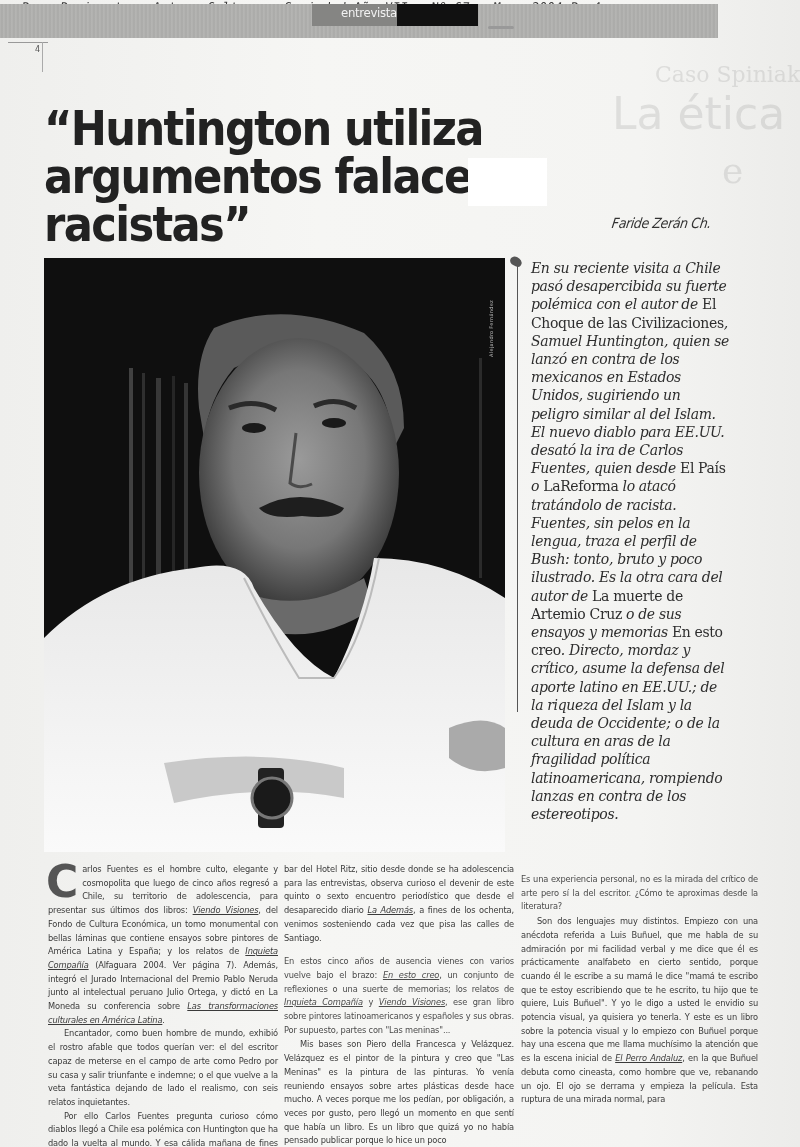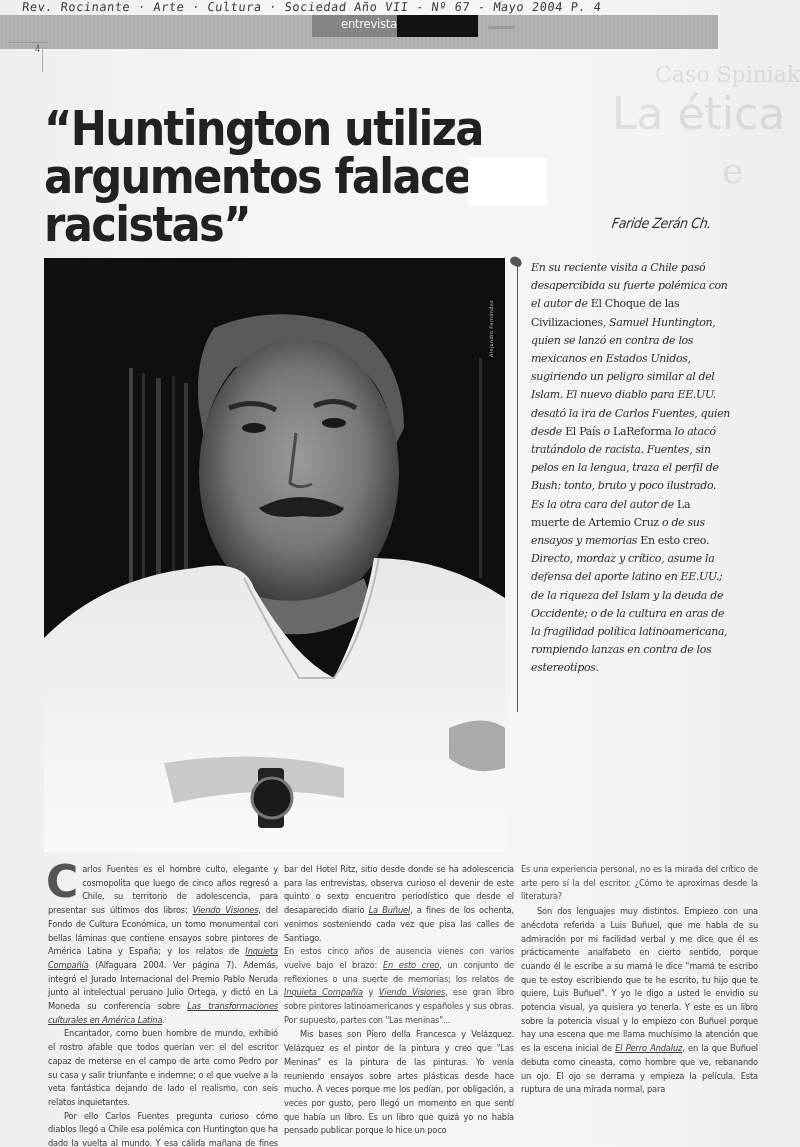--- a/index.html
+++ b/index.html
@@ -13,21 +13,21 @@
     .page {
       position: absolute; left: 0; top: 0; width: 800px; height: 1147px;
       background: linear-gradient(90deg, #efefed 0%, #f6f6f4 40%, #f4f4f2 80%, #ececea 100%);
     }
     .handnote {
       position: absolute; left: 22px; top: 0px; width: 650px; height: 16px;
       font-family: "DejaVu Sans Mono", monospace; font-size: 12px; letter-spacing: 0.5px;
       color: #3a3a3a; white-space: nowrap; transform: skewX(-6deg);
     }
     .section-bar {
-      position: absolute; left: 0; top: 15px; width: 718px; height: 34px;
+      position: absolute; left: 0; top: 4px; width: 718px; height: 34px;
       background: repeating-linear-gradient(90deg, #b5b5b3 0px, #a9a9a7 2px, #b8b8b6 4px);
     }
     .section-bar .dark-part {
       position: absolute; left: 312px; top: 0; width: 85px; height: 22px;
       background: #858583;
     }
     .section-bar .black-part {
       position: absolute; left: 397px; top: 0; width: 81px; height: 22px;
       background: #111;
     }
@@ -73,35 +73,35 @@
     .photo svg { display: block; }
     .photo-credit {
       position: absolute; left: 488px; top: 300px; font-size: 5px; color: #bbb;
       writing-mode: vertical-rl; transform: rotate(180deg); letter-spacing: 0.3px;
     }
 
     .lead-rule { position: absolute; left: 517px; top: 262px; width: 1px; height: 450px; background: #555; }
     .lead-bullet { position: absolute; left: 510px; top: 257px; width: 12px; height: 9px; background: #555; border-radius: 50% 60% 40% 50%; transform: rotate(25deg); }
     .lead {
       position: absolute; left: 531px; top: 259px; width: 200px;
-      font-family: "DejaVu Serif", serif; font-size: 11px; line-height: 18.2px;
+      font-family: "DejaVu Serif", serif; font-size: 14px; line-height: 18.2px;
       color: #2d2d2d; letter-spacing: -0.35px;
     }
     .lead .it { font-style: italic; }
     .lead .rm { font-style: normal; }
 
     .body-col {
       position: absolute; top: 862px; width: 230px;
       font-family: "DejaVu Sans Condensed", "DejaVu Sans", sans-serif;
       font-size: 9.2px; line-height: 13.7px; color: #3a3a3a;
       text-align: justify; letter-spacing: -0.15px;
     }
     .body-col p { text-indent: 16px; }
     .body-col p.noindent { text-indent: 0; }
-    .body-col p.q { text-indent: 0; margin-top: 0; margin-bottom: 1px; font-weight: 500; color: #4a4a4a; }
+    .body-col p.q { text-indent: 0; margin-top: 10px; margin-bottom: 1px; font-weight: 500; color: #4a4a4a; }
     .body-col i { font-style: italic; text-decoration: underline; }
     .col1 { left: 48px; }
     .col2 { left: 284px; }
     .col3 { left: 521px; width: 237px; }
     .dropcap {
       float: left; font-size: 44px; line-height: 36px; font-weight: bold; color: #555;
       margin: 2px 4px 0 -2px; font-family: "DejaVu Sans", sans-serif;
     }
   </style>
 </head>
@@ -174,21 +174,21 @@
   <div class="lead-rule"></div>
   <div class="lead" id="lead"><span class="it">En su reciente visita a Chile pasó desapercibida su fuerte polémica con el autor de </span><span class="rm">El Choque de las Civilizaciones</span><span class="it">, Samuel Huntington, quien se lanzó en contra de los mexicanos en Estados Unidos, sugiriendo un peligro similar al del Islam. El nuevo diablo para EE.UU. desató la ira de Carlos Fuentes, quien desde </span><span class="rm">El País</span><span class="it"> o </span><span class="rm">LaReforma</span><span class="it"> lo atacó tratándolo de racista. Fuentes, sin pelos en la lengua, traza el perfil de Bush: tonto, bruto y poco ilustrado. Es la otra cara del autor de </span><span class="rm">La muerte de Artemio Cruz</span><span class="it"> o de sus ensayos y memorias </span><span class="rm">En esto creo</span><span class="it">. Directo, mordaz y crítico, asume la defensa del aporte latino en EE.UU.; de la riqueza del Islam y la deuda de Occidente; o de la cultura en aras de la fragilidad política latinoamericana, rompiendo lanzas en contra de los estereotipos.</span></div>
 
   <div class="body-col col1">
     <p class="noindent"><span class="dropcap">C</span><span>arlos Fuentes es el hombre culto, elegante y cosmopolita que luego de cinco años regresó a Chile, su territorio de adolescencia, para presentar sus últimos dos libros: </span><i>Viendo Visiones</i><span>, del Fondo de Cultura Económica, un tomo monumental con bellas láminas que contiene ensayos sobre pintores de América Latina y España; y los relatos de </span><i>Inquieta Compañía</i><span> (Alfaguara 2004. Ver página 7). Además, integró el Jurado Internacional del Premio Pablo Neruda junto al intelectual peruano Julio Ortega, y dictó en La Moneda su conferencia sobre </span><i>Las transformaciones culturales en América Latina</i><span>.</span></p>
     <p>Encantador, como buen hombre de mundo, exhibió el rostro afable que todos querían ver: el del escritor capaz de meterse en el campo de arte como Pedro por su casa y salir triunfante e indemne; o el que vuelve a la veta fantástica dejando de lado el realismo, con seis relatos inquietantes.</p>
     <p>Por ello Carlos Fuentes pregunta curioso cómo diablos llegó a Chile esa polémica con Huntington que ha dado la vuelta al mundo. Y esa cálida mañana de fines de marzo que lo encuentra instalado en el</p>
   </div>
 
   <div class="body-col col2">
-    <p class="noindent"><span>bar del Hotel Ritz, sitio desde donde se ha adolescencia para las entrevistas, observa curioso el devenir de este quinto o sexto encuentro periodístico que desde el desaparecido diario </span><i>La Buñuel</i><span>, a fines de los ochenta, venimos sosteniendo cada vez que pisa las calles de Santiago.</span></p>
+    <p class="noindent"><span>bar del Hotel Ritz, sitio desde donde se ha adolescencia para las entrevistas, observa curioso el devenir de este quinto o sexto encuentro periodístico que desde el desaparecido diario </span><i>La Además</i><span>, a fines de los ochenta, venimos sosteniendo cada vez que pisa las calles de Santiago.</span></p>
     <p class="q"><span>En estos cinco años de ausencia vienes con varios vuelve bajo el brazo: </span><i>En esto creo</i><span>, un conjunto de reflexiones o una suerte de memorias; los relatos de </span><i>Inquieta Compañía</i><span> y </span><i>Viendo Visiones</i><span>, ese gran libro sobre pintores latinoamericanos y españoles y sus obras. Por supuesto, partes con "Las meninas"...</span></p>
     <p>Mis bases son Piero della Francesca y Velázquez. Velázquez es el pintor de la pintura y creo que "Las Meninas" es la pintura de las pinturas. Yo venía reuniendo ensayos sobre artes plásticas desde hace mucho. A veces porque me los pedían, por obligación, a veces por gusto, pero llegó un momento en que sentí que había un libro. Es un libro que quizá yo no había pensado publicar porque lo hice un poco</p>
   </div>
 
   <div class="body-col col3">
     <p class="q">Es una experiencia personal, no es la mirada del crítico de arte pero sí la del escritor. ¿Cómo te aproximas desde la literatura?</p>
     <p><span>Son dos lenguajes muy distintos. Empiezo con una anécdota referida a Luis Buñuel, que me habla de su admiración por mi facilidad verbal y me dice que él es prácticamente analfabeto en cierto sentido, porque cuando él le escribe a su mamá le dice "mamá te escribo que te estoy escribiendo que te he escrito, tu hijo que te quiere, Luis Buñuel". Y yo le digo a usted le envidio su potencia visual, ya quisiera yo tenerla. Y este es un libro sobre la potencia visual y lo empiezo con Buñuel porque hay una escena que me llama muchísimo la atención que es la escena inicial de </span><i>El Perro Andaluz</i><span>, en la que Buñuel debuta como cineasta, como hombre que ve, rebanando un ojo. El ojo se derrama y empieza la película. Esta ruptura de una mirada normal, para</span></p>
   </div>
 </div>
 

